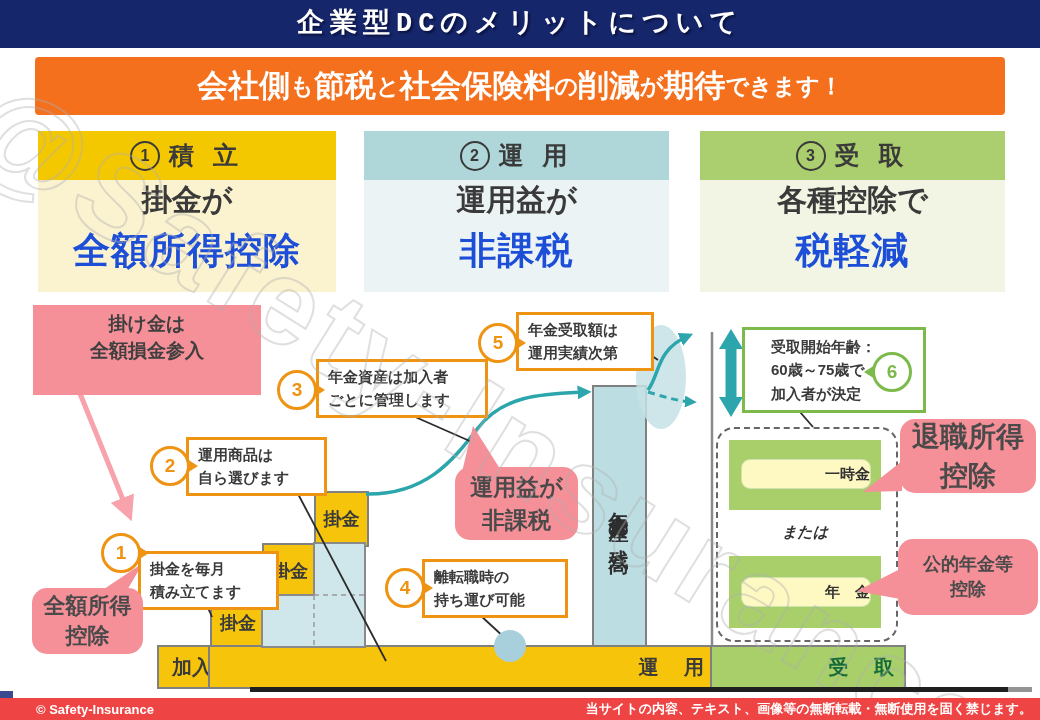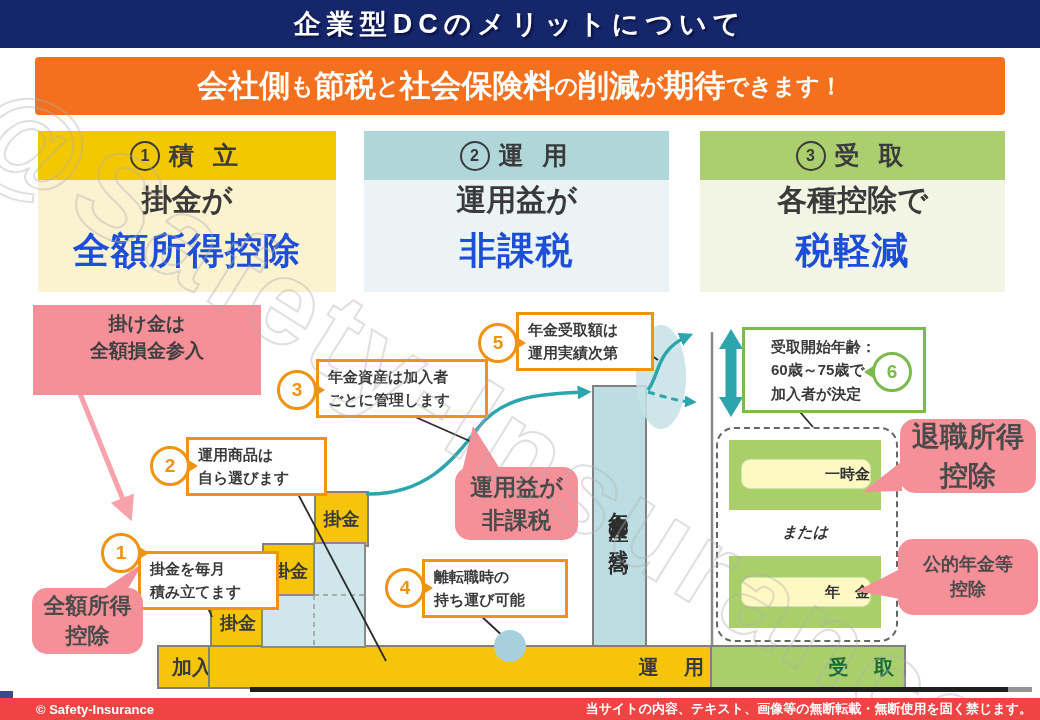--- a/index.html
+++ b/index.html
@@ -4,21 +4,21 @@
 <style>
   html,body{margin:0;padding:0;background:#fff;}
   #stage{position:relative;width:1040px;height:720px;overflow:hidden;background:#ffffff;
          font-family:"Liberation Sans","DejaVu Sans",sans-serif;color:#3a3a3a;}
   .abs{position:absolute;}
   .niq{display:flex;align-items:center;justify-content:flex-end;}
 
   
   .title-bar{left:0;top:0;width:1040px;height:48px;background:#16266B;z-index:4;}
   .title-text{width:100%;text-align:center;line-height:48px;color:#fff;font-size:27px;font-weight:bold;
-              letter-spacing:6px;text-shadow:2px 2px 2px #0a1340;}
+              letter-spacing:6px;text-shadow:2px 2px 2px #0a1340;font-family:Liberation Mono, monospace;}
   .banner{left:35px;top:57px;width:970px;height:58px;background:#F4701D;border-radius:4px;z-index:4;
           display:flex;align-items:center;justify-content:center;color:#fff;font-weight:bold;}
   .banner .em{font-size:31px;}
   .banner .sm{font-size:23px;}
 
   
   .col-header{height:49px;display:flex;align-items:center;justify-content:center;
               font-size:25px;font-weight:bold;color:#3a3a3a;letter-spacing:6px;z-index:5;}
   .cnum{display:inline-flex;align-items:center;justify-content:center;width:26px;height:26px;
         border:2px solid #3a3a3a;border-radius:50%;font-size:16px;letter-spacing:0;

